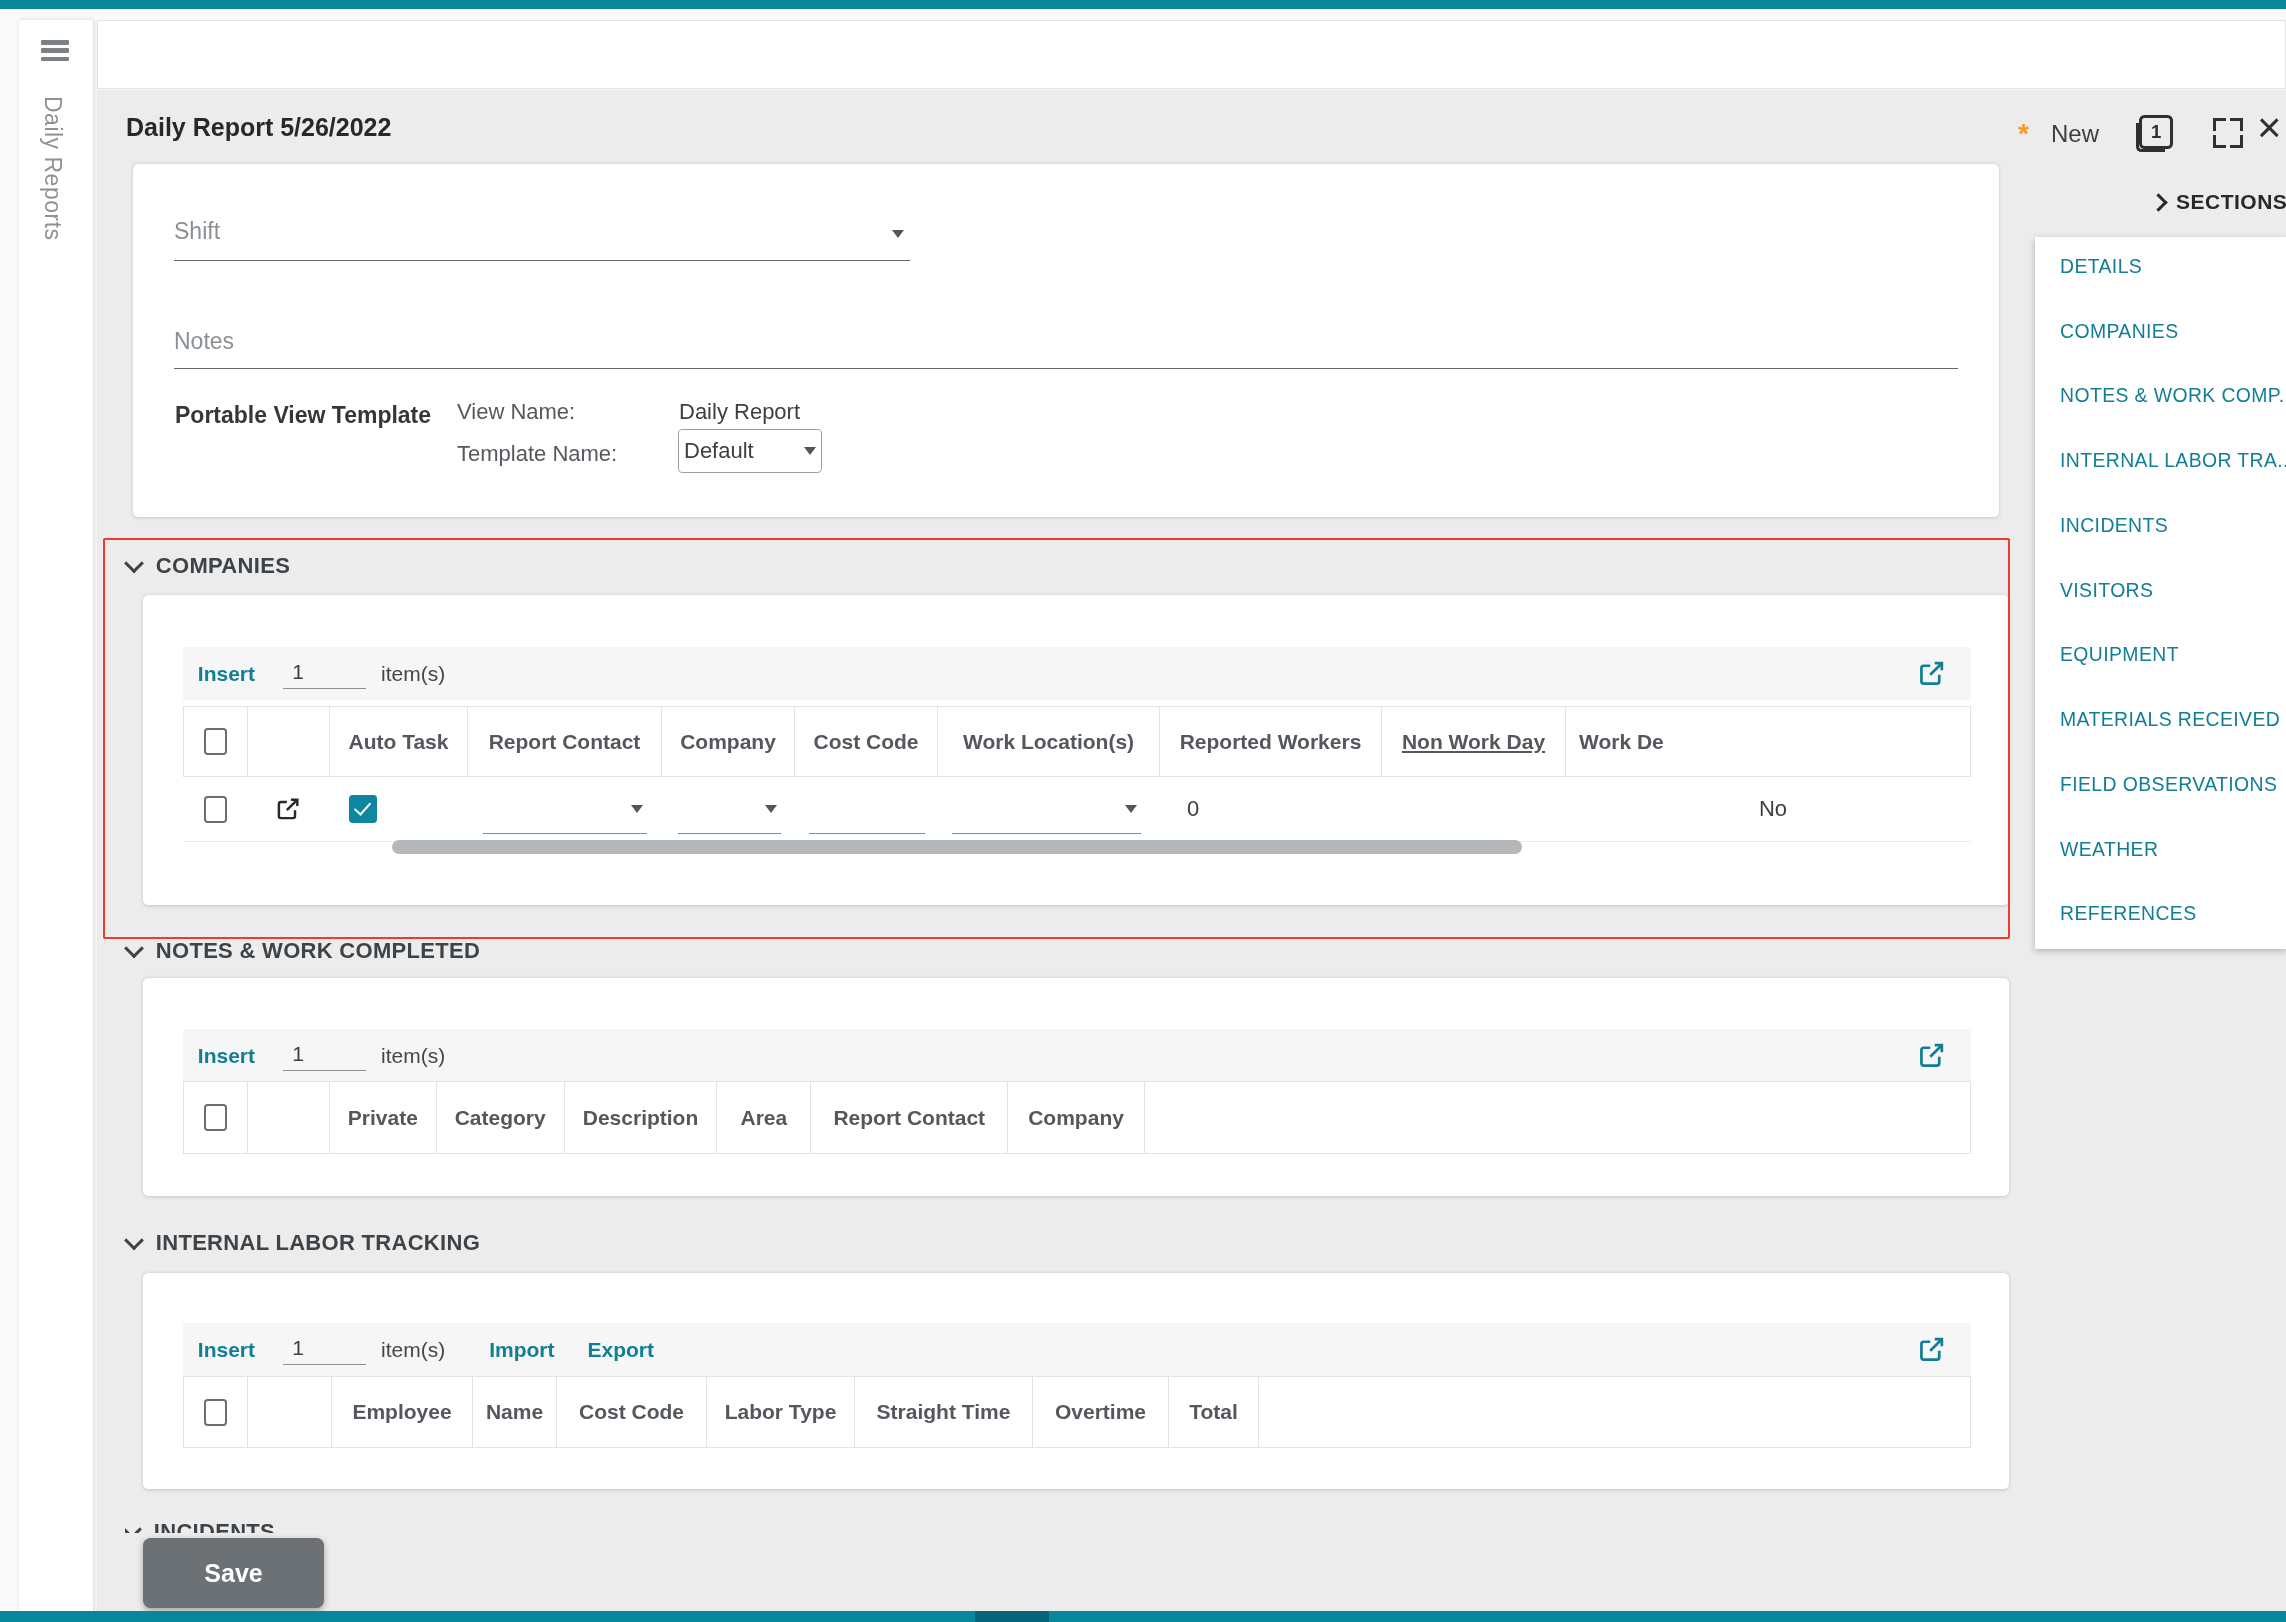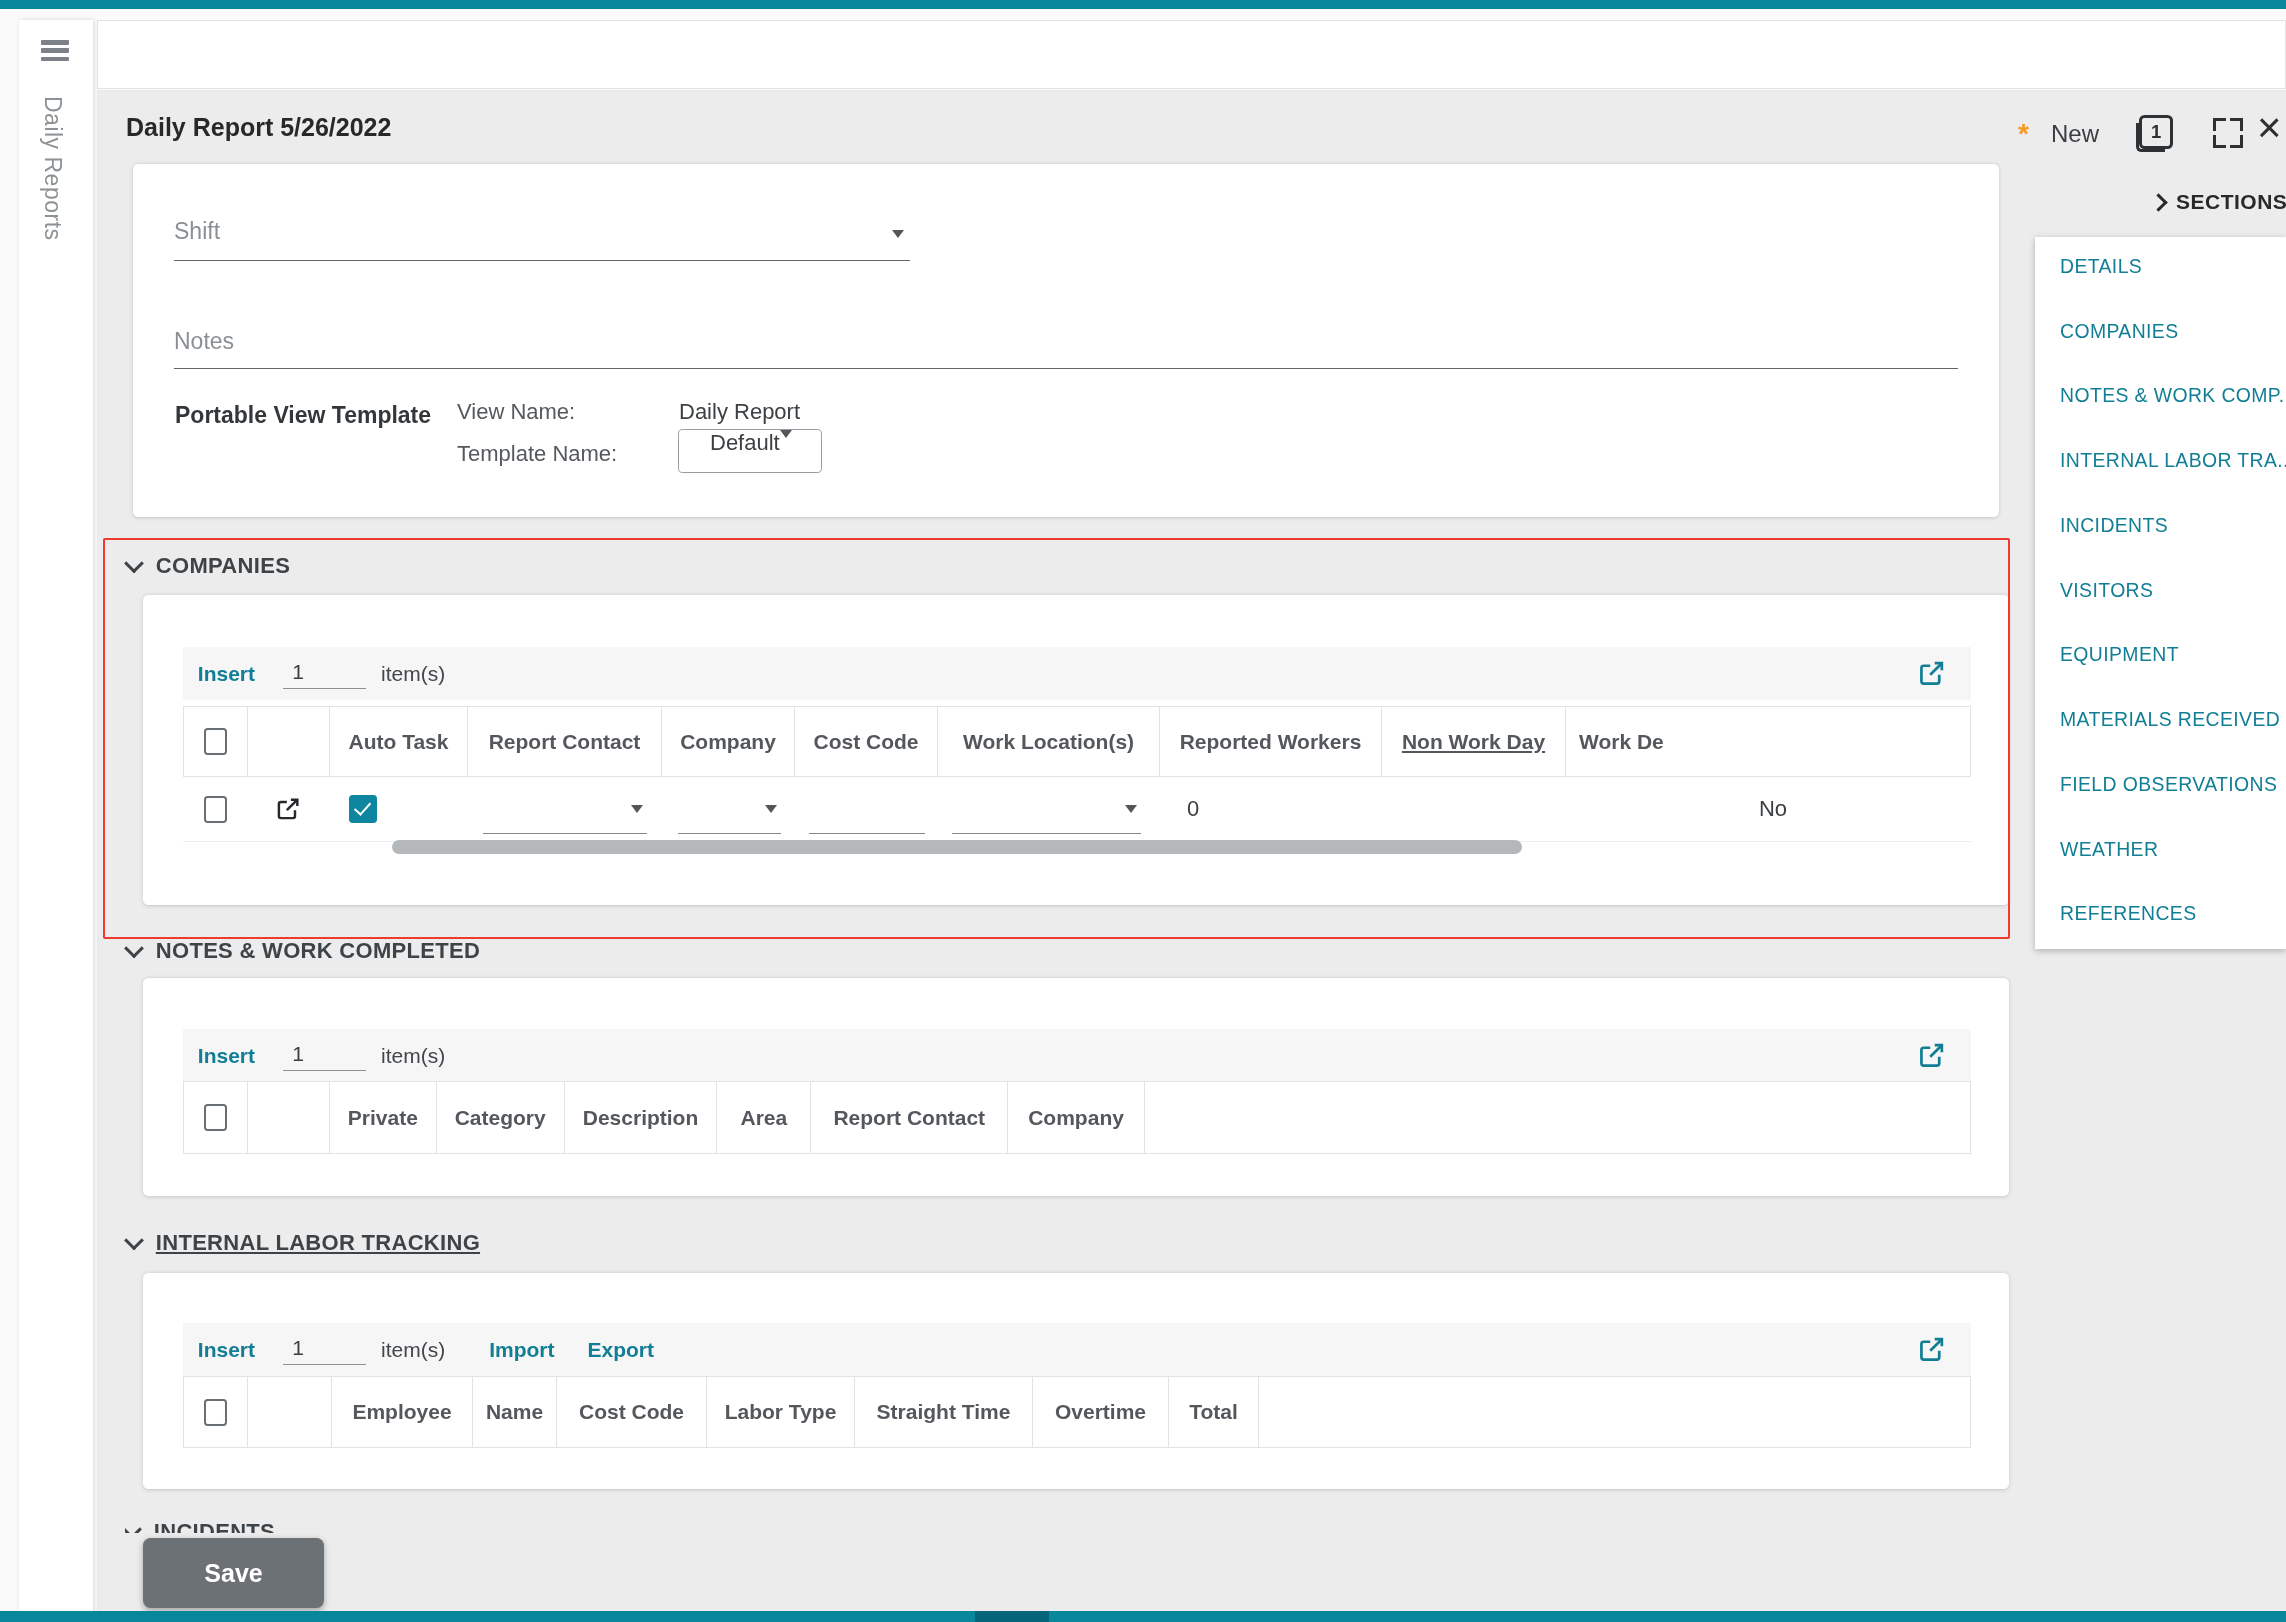--- a/index.html
+++ b/index.html
@@ -47,21 +47,21 @@
   .notes-card{left:143px;top:978px;width:1866px;height:218px;}
   .labor-card{left:143px;top:1273px;width:1866px;height:216px;}
 
   
   .f-label{font-size:23px;color:#8a8f94;}
   .underline{border-bottom:1.8px solid #63676a;height:0;}
   .caret{width:0;height:0;border-left:6.5px solid transparent;border-right:6.5px solid transparent;border-top:8.3px solid #53575b;}
   .pvt-label{font-size:23px;font-weight:bold;color:#34373a;}
   .kv-label{font-size:22px;color:#55595d;}
   .kv-value{font-size:22px;color:#3c4043;}
-  .tpl-select{left:545px;top:265px;width:144px;height:44px;border:1.8px solid #989da2;border-radius:4.6px;display:flex;padding:0 31px;box-sizing:border-box;cursor:pointer;background:#fff;}
+  .tpl-select{left:545px;top:265px;width:144px;height:44px;border:1.8px solid #989da2;border-radius:4.6px;display:flex;align-items:center;padding:0 5px;box-sizing:border-box;cursor:pointer;background:#fff;}
   .tpl-select .kv-value{flex:1;}
 
   
   .sec-hdr{display:flex;align-items:center;font-size:22px;font-weight:bold;color:#3e4347;letter-spacing:0.3px;}
   .chev-down{display:inline-block;width:11px;height:11px;border-right:3.2px solid #3e4347;border-bottom:3.2px solid #3e4347;transform:rotate(45deg) translate(-1.8px,-1.8px);margin-right:14.8px;}
 
   
   .red-box{left:103px;top:538px;width:1903px;height:397px;border:2.8px solid #ef3b2f;border-radius:1.8px;z-index:5;pointer-events:none;}
 
   
@@ -267,21 +267,21 @@
       <div class="tc" style="width:107px;">Private</div>
       <div class="tc" style="width:128px;">Category</div>
       <div class="tc" style="width:153px;">Description</div>
       <div class="tc" style="width:94px;">Area</div>
       <div class="tc" style="width:197px;">Report Contact</div>
       <div class="tc" style="width:137px;">Company</div>
       <div class="tc" style="width:826px;"></div>
     </div>
   </section>
 
-  <div class="abs sec-hdr" style="left:127px;top:1230px;text-decoration:underline;">
+  <div class="abs sec-hdr" style="left:127px;top:1230px;">
     <i class="chev-down"></i>
     <span>INTERNAL LABOR TRACKING</span>
   </div>
   <section class="abs card labor-card">
     <div class="gtoolbar" style="top:50px;">
       <span class="lnk ins">Insert</span>
       <div class="count">1</div>
       <span class="items">item(s)</span>
       <span class="lnk imp">Import</span>
       <span class="lnk exp">Export</span>

